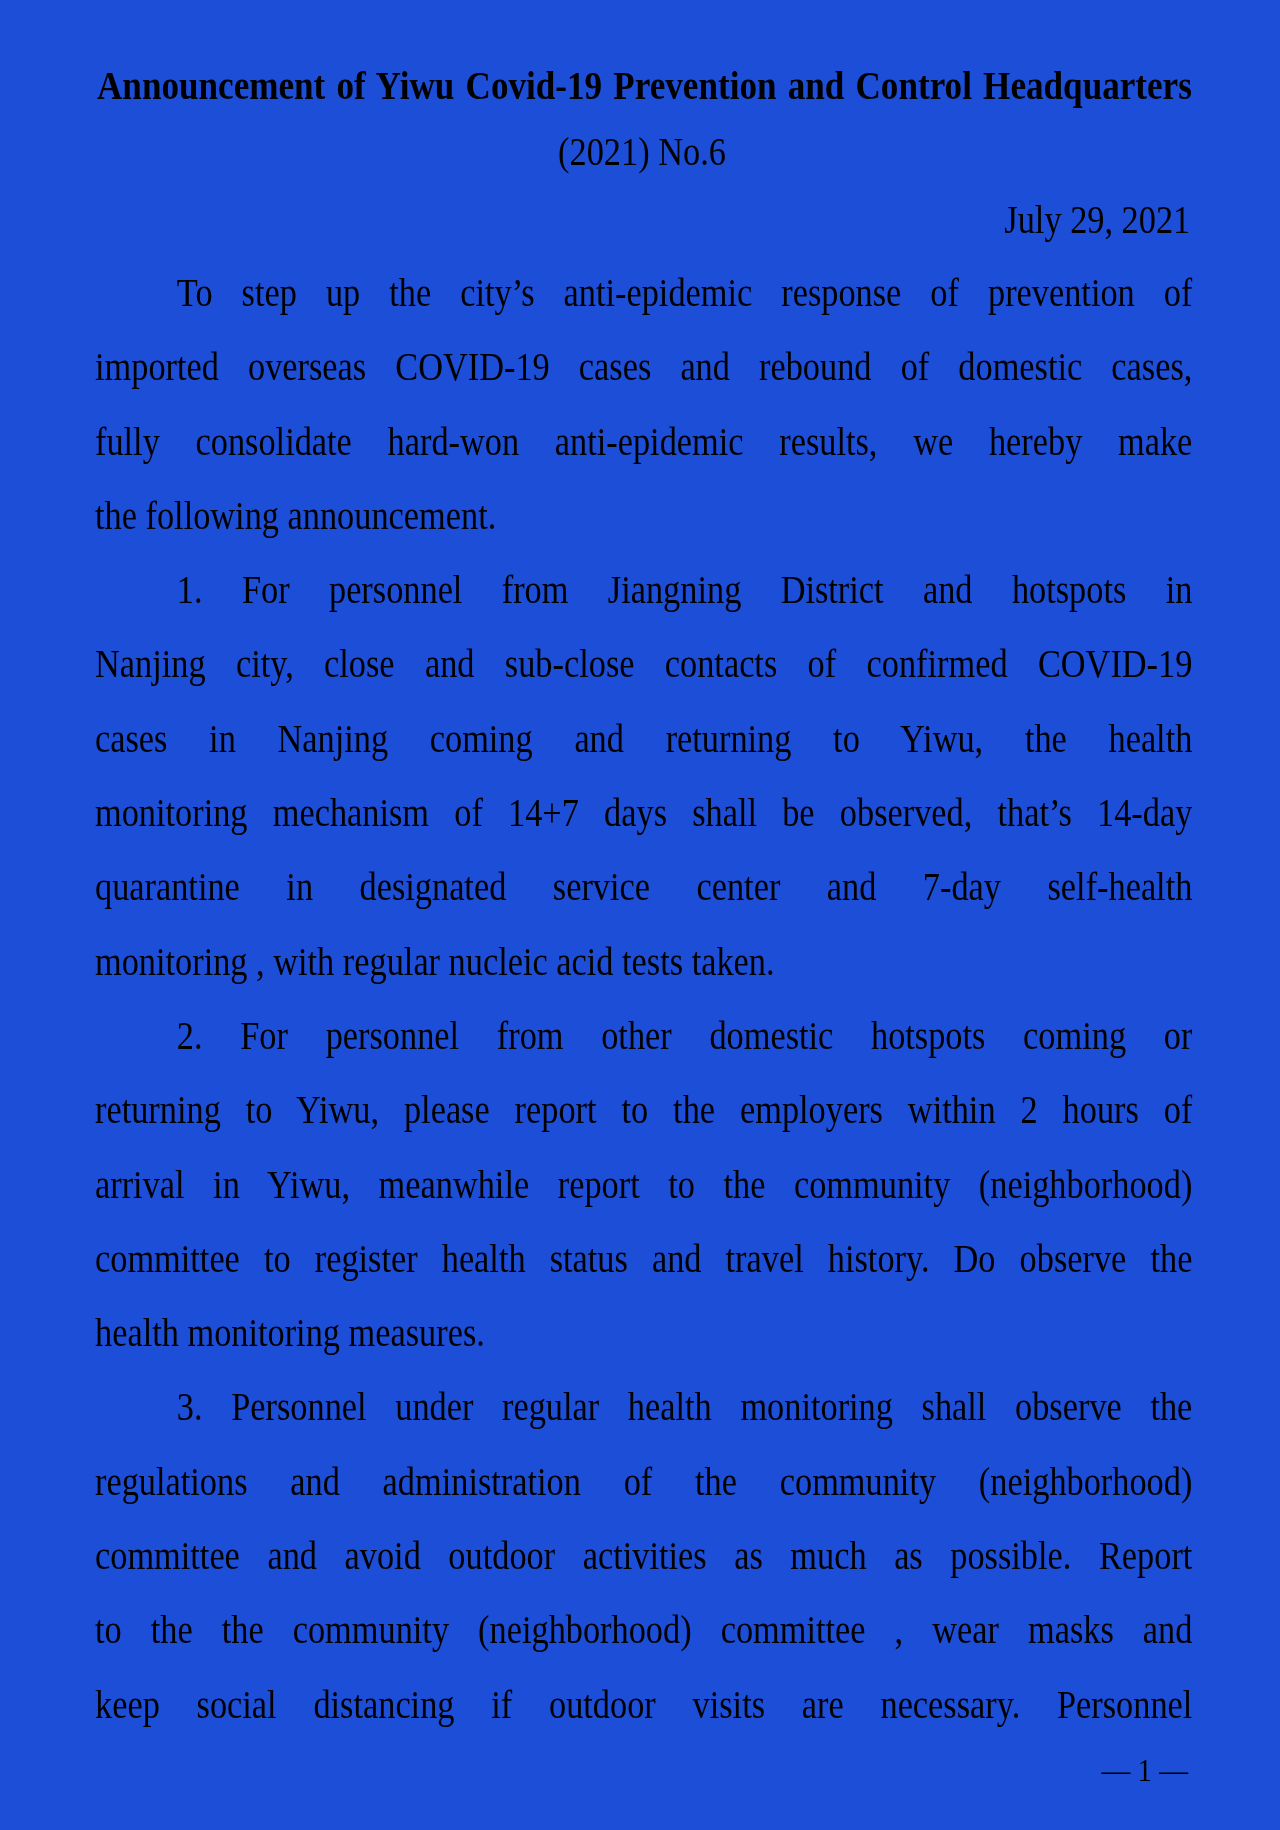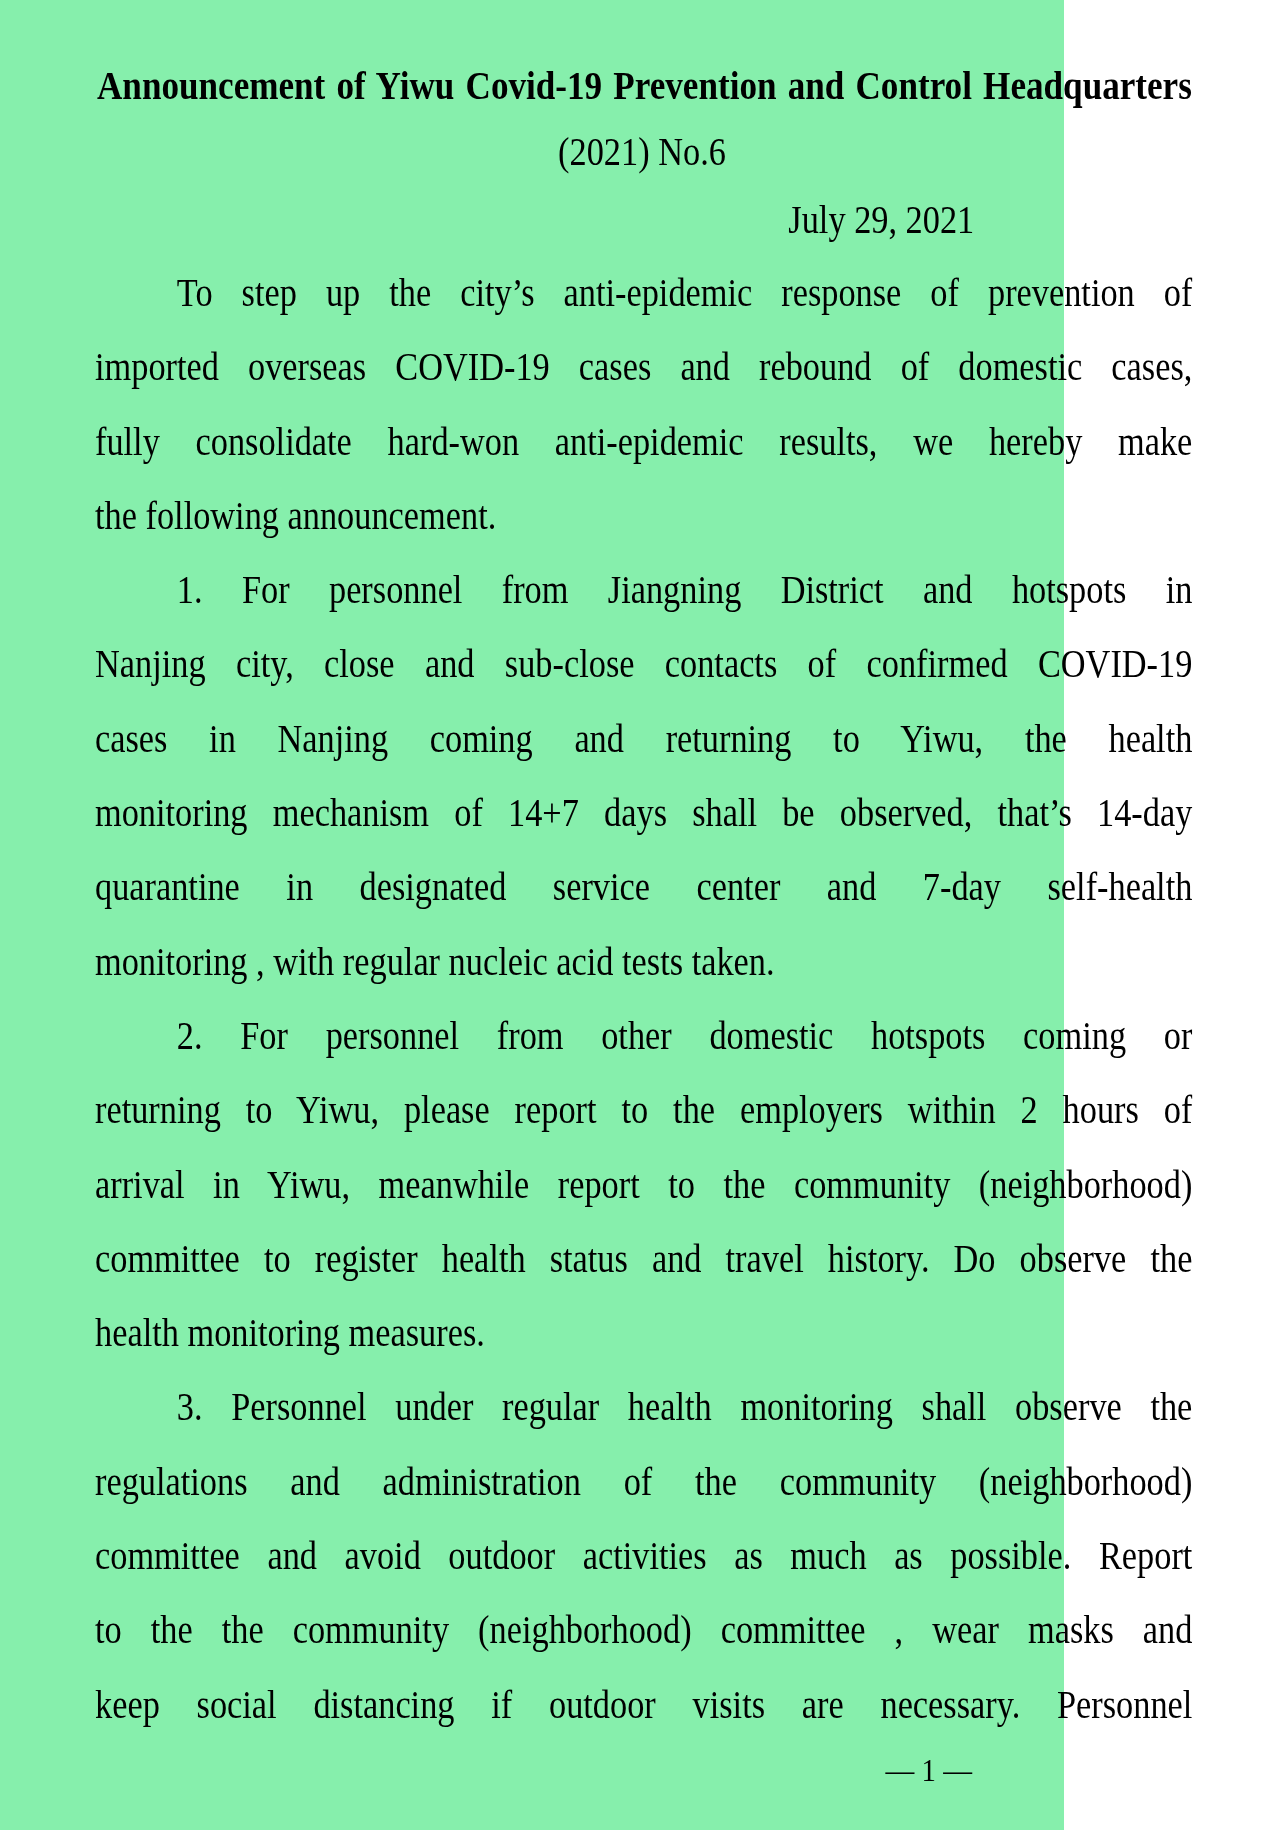--- a/index.html
+++ b/index.html
@@ -11,23 +11,23 @@
       width: 1280px;
       height: 1830px;
       position: relative;
       overflow: hidden;
       color: #000000;
       font-family: "Liberation Serif", "DejaVu Serif", serif;
     }
     .page {
       position: absolute;
       left: 0; top: 0;
-      width: 1064px;
+      width: 1280px;
       height: 1830px;
-      background: #86efac;
+      background: #1d4ed8;
     }
     
     .squeeze {
       position: absolute;
       left: 95px;
       width: 1247px;            
       transform: scaleX(0.88);
       transform-origin: 0 0;
       white-space: nowrap;
     }

